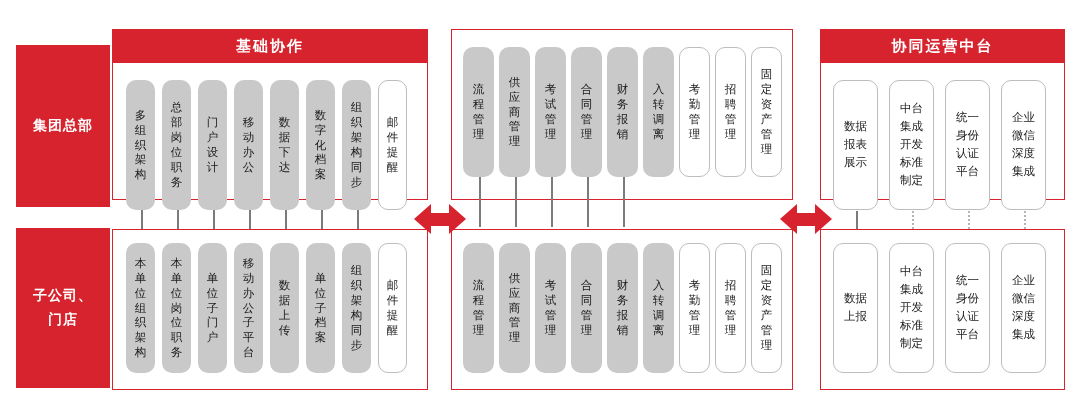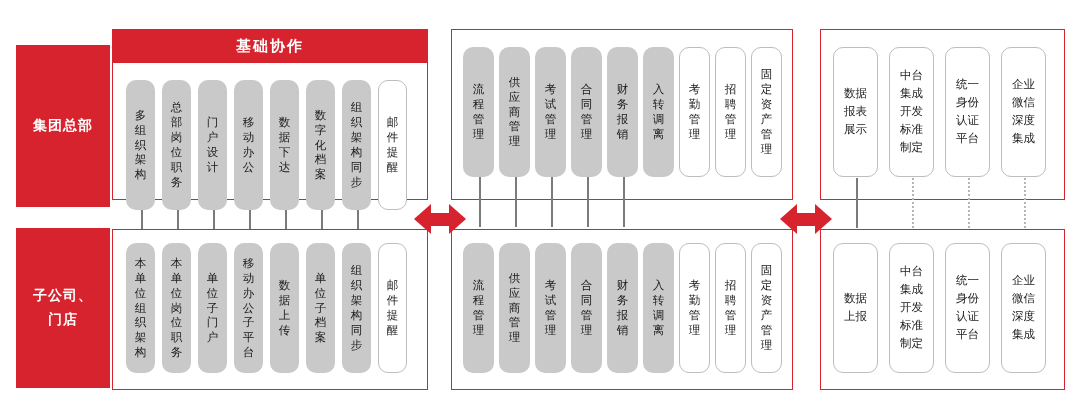--- a/index.html
+++ b/index.html
@@ -332,20 +332,21 @@
 定
 资
 产
 管
 理</span>
         </div>
       </div>
   </div>
 
   <div class="sec-top sec-x2 g2">
+    <div class="sec-hd">协同运营中台</div>
     <div class="sec-body">
         <div class="pill white">
           <span class="pill-label h">数据
 报表
 展示</span>
           <i class="conn solid"></i>
         </div>
         <div class="pill white">
           <span class="pill-label h">中台
 集成

